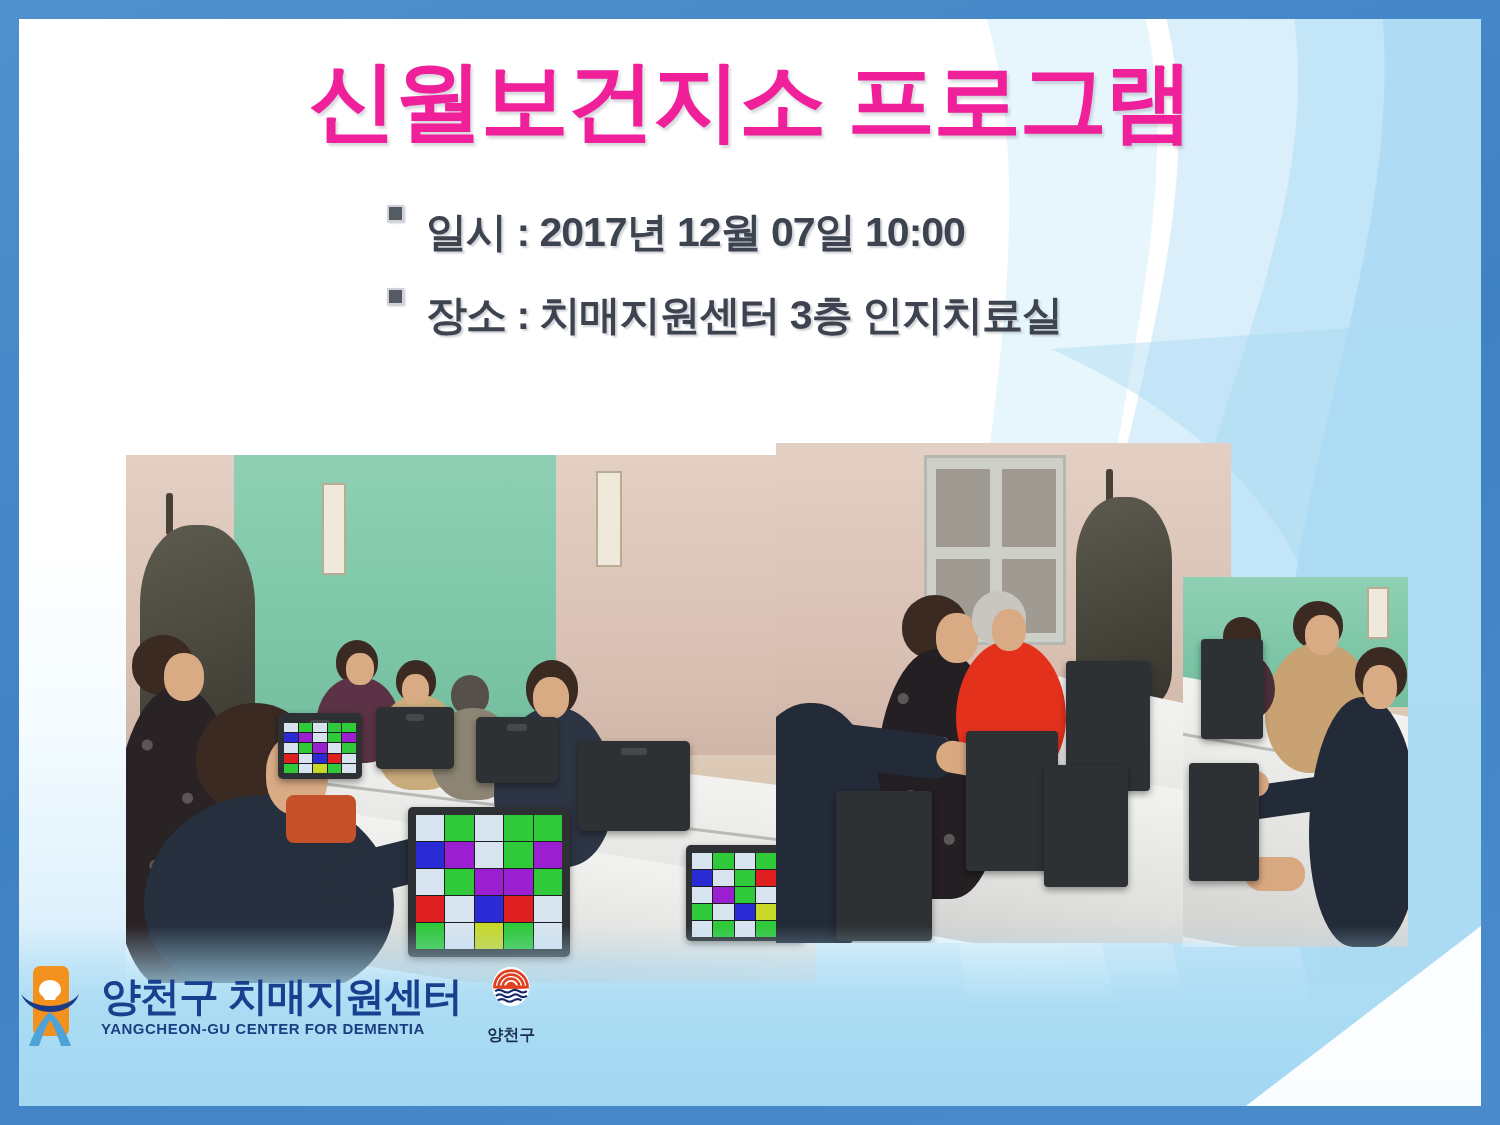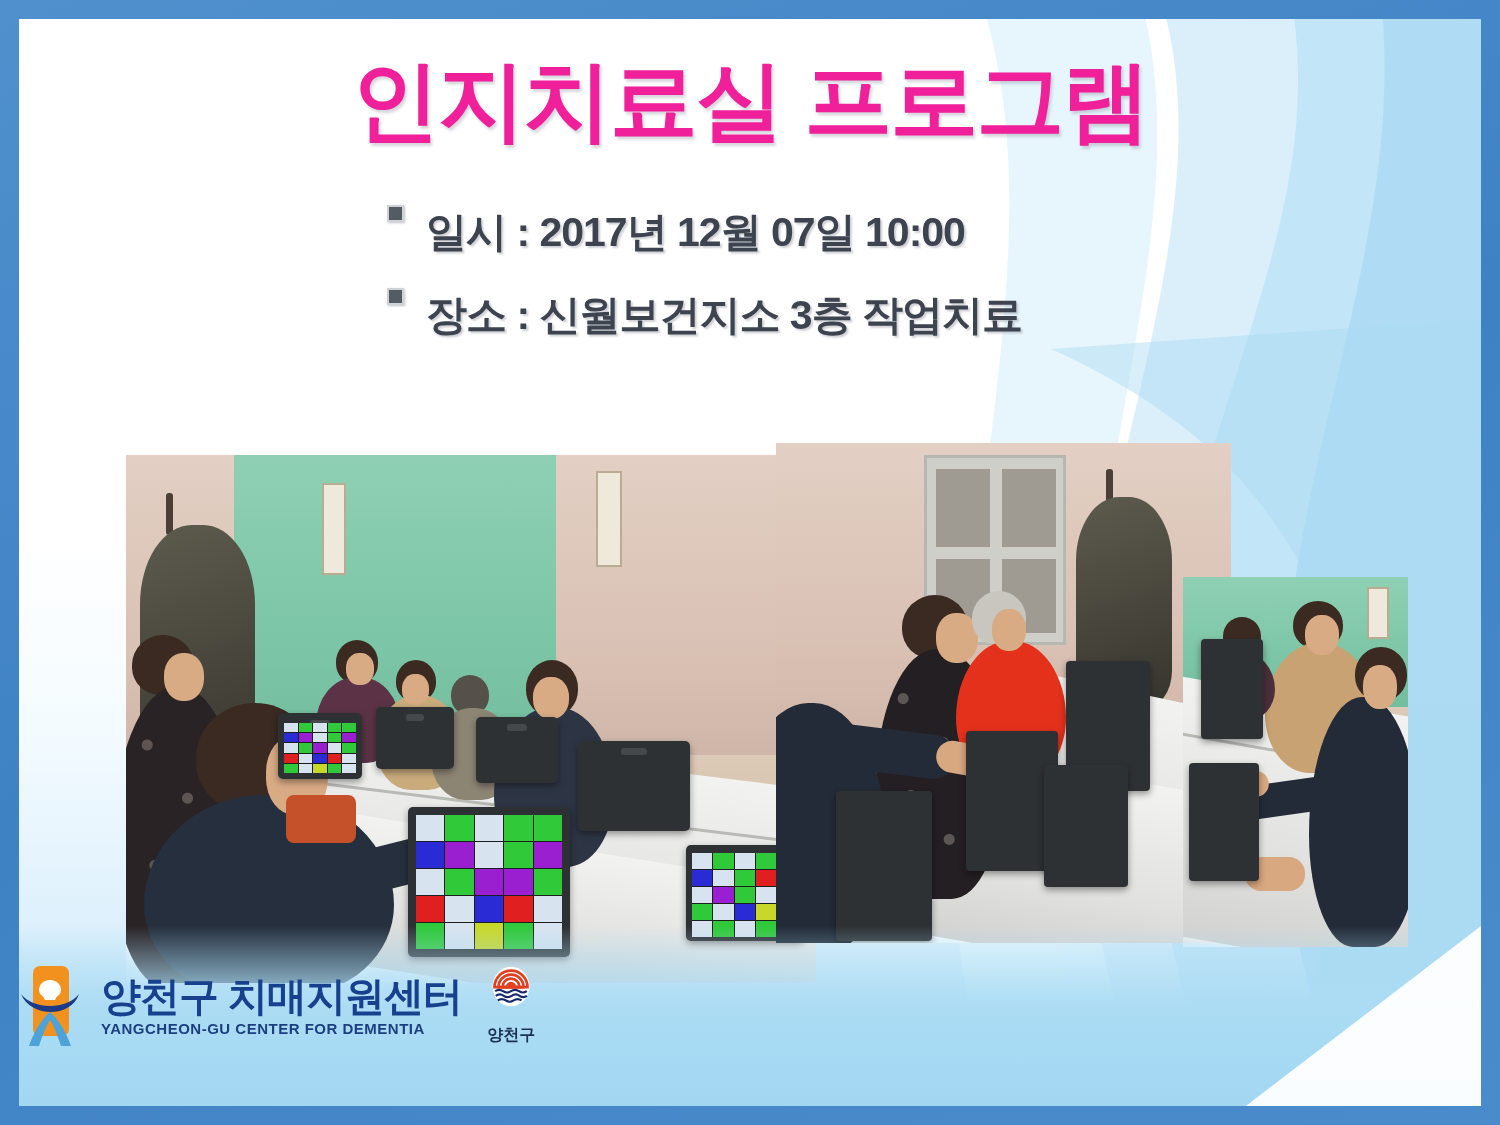--- a/index.html
+++ b/index.html
@@ -144,32 +144,32 @@
     <div class="deco">
       <svg viewBox="0 0 620 1090" preserveAspectRatio="none" aria-hidden="true">
         <path d="M300,-20 C360,180 250,420 210,700 C180,920 215,1040 250,1110 L620,1110 L620,-20 Z" fill="#cfeaf9" opacity=".75"></path>
         <path d="M430,-20 C470,200 330,400 300,660 C280,880 330,1030 380,1110 L620,1110 L620,-20 Z" fill="#b9e1f6" opacity=".7"></path>
         <path d="M120,-20 C190,200 110,450 95,760 C85,960 120,1050 160,1110 L300,1110 C240,980 210,820 230,620 C250,380 330,170 280,-20 Z" fill="#e3f4fc" opacity=".85"></path>
         <path d="M520,-20 C545,220 430,430 420,700 C414,900 460,1030 505,1110 L620,1110 L620,-20 Z" fill="#9ed6f1" opacity=".55"></path>
         <path d="M190,330 C300,380 420,460 470,620 C510,760 470,930 420,1050 L620,1050 L620,300 Z" fill="#a9daf2" opacity=".45"></path>
       </svg>
     </div>
 
-    <div class="title">인지치료실 프로그램</div>
+    <div class="title">신월보건지소 프로그램</div>
 
     <div class="bullets">
 
       <div class="bullet-row">
         <span class="bullet-marker"></span>
         <span class="bullet-text">일시 : 2017년  12월  07일  10:00</span>
       </div>
 
       <div class="bullet-row">
         <span class="bullet-marker"></span>
-        <span class="bullet-text">장소 : 신월보건지소  3층 작업치료</span>
+        <span class="bullet-text">장소 : 치매지원센터  3층 인지치료실</span>
       </div>
 
 
     </div>
 
     <div class="collage">
 
       <div class="photo photoA">
         <div class="scene">
 

